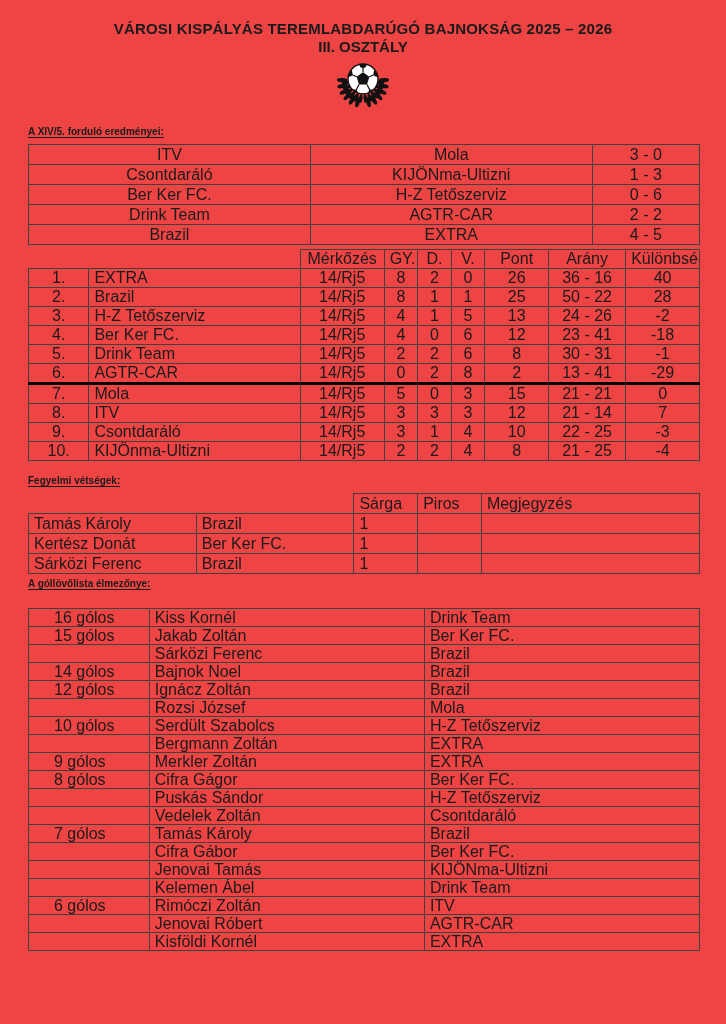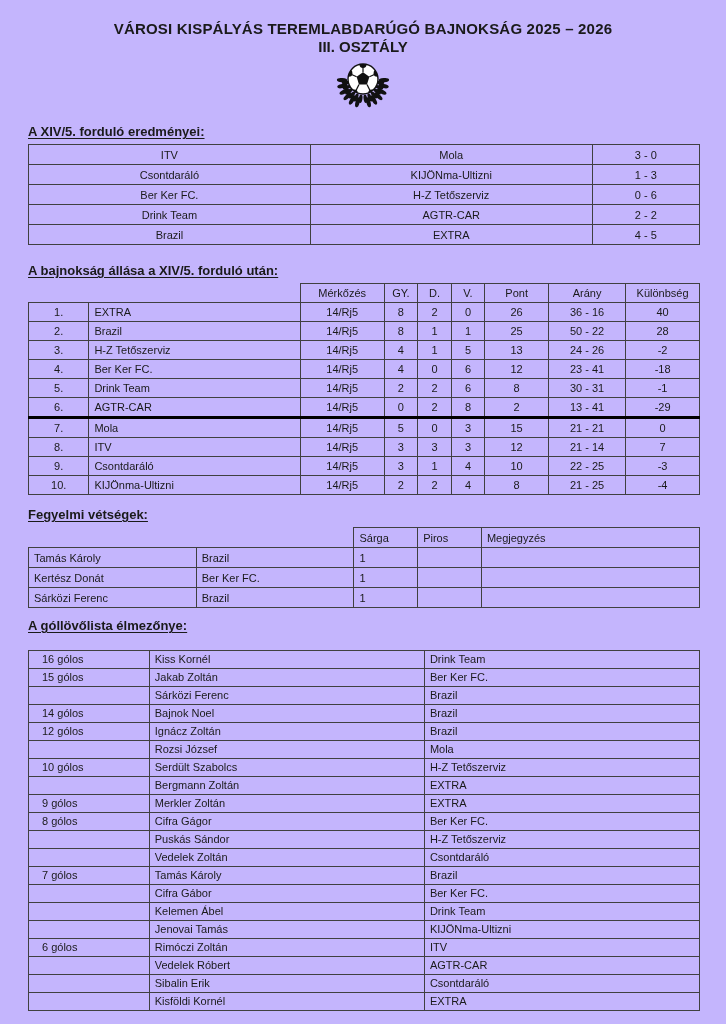--- a/index.html
+++ b/index.html
@@ -1,49 +1,49 @@
 <!DOCTYPE html>
 <html><head>
 <meta charset="utf-8">
 <style>
   html,body{margin:0;padding:0;background:#e9e9e9;}
   .page{
     position:relative; width:726px; height:1024px; margin:0 auto;
-    background:#c4b5fd; overflow:hidden;
+    background:#ef4444; overflow:hidden;
     font-family:"Liberation Sans", sans-serif; color:#1a1a1a;
     box-sizing:border-box; padding-top:20px;
   }
   .title{ text-align:center; font-weight:bold; font-size:15px; line-height:18px; letter-spacing:.2px;}
   .subtitle{ text-align:center; font-weight:bold; font-size:15px; line-height:18px; margin-top:0;}
   .logo{ width:62px; height:62px; margin:0 auto; display:block;}
   .heading{
-    margin:0 0 0 28px; font-weight:bold; font-size:13px; line-height:16px;
+    margin:0 0 0 28px; font-weight:bold; font-size:10px; line-height:16px;
     text-decoration:underline; text-underline-offset:2px;
   }
   .h-results{ margin-top:6px;}
   .h-standings{ margin-top:18px;}
   .h-discipline{ margin-top:12px;}
-  .h-scorers{ margin-top:10px;}
+  .h-scorers{ margin-top:2px;}
   table{
     border-collapse:collapse; table-layout:fixed;
     width:672px; margin:4px 0 0 28px;
-    font-size:11px; color:#1a1a1a;
+    font-size:16px; color:#1a1a1a;
   }
   td,th{
     border:1px solid #404040; padding:0 5px; font-weight:normal;
     overflow:hidden; white-space:nowrap;
   }
   .results-table td{ height:19px; text-align:center;}
   .standings-table td, .standings-table th{ height:18px; text-align:center;}
   .discipline-table td, .discipline-table th{ height:19px; text-align:left;}
   .scorers-table td{ height:17px; line-height:17px;}
   .scorers-table{ margin-top:16px;}
   th.spacer, td.spacer{ border:none; background:transparent;}
   .l{ text-align:left !important;}
-  .goals-col{ text-align:left !important; padding-left:13px;}
+  .goals-col{ text-align:left !important; padding-left:25px;}
   tr.cutoff td{ border-bottom:3px solid #000000;}
 </style>
 </head>
 <body>
 
 <div class="page">
 
   <div class="title">VÁROSI KISPÁLYÁS TEREMLABDARÚGÓ BAJNOKSÁG 2025 – 2026</div>
   <div class="subtitle">III. OSZTÁLY</div>
 
@@ -113,21 +113,20 @@
           <td>2 - 2</td>
         </tr>
         <tr>
           <td>Brazil</td>
           <td>EXTRA</td>
           <td>4 - 5</td>
         </tr>
       </tbody>
   </table>
 
-  <div class="heading h-standings">A bajnokság állása a XIV/5. forduló után:</div>
   <table class="standings-table">
     <colgroup>
       <col style="width:9%">
         <col style="width:31.5%">
         <col style="width:12.5%">
       <col style="width:5%">
         <col style="width:5%">
         <col style="width:5%">
       <col style="width:9.5%">
         <col style="width:11.5%">
@@ -376,42 +375,37 @@
           <td class="l">Tamás Károly</td>
           <td class="l">Brazil</td>
         </tr>
         <tr>
           <td class="goals-col"></td>
           <td class="l">Cifra Gábor</td>
           <td class="l">Ber Ker FC.</td>
         </tr>
         <tr>
           <td class="goals-col"></td>
+          <td class="l">Jenovai Tamás</td>
+          <td class="l">KIJÖNma-Ultizni</td>
+        </tr>
+        <tr>
+          <td class="goals-col"></td>
           <td class="l">Kelemen Ábel</td>
           <td class="l">Drink Team</td>
-        </tr>
-        <tr>
-          <td class="goals-col"></td>
-          <td class="l">Jenovai Tamás</td>
-          <td class="l">KIJÖNma-Ultizni</td>
         </tr>
         <tr>
           <td class="goals-col">6 gólos</td>
           <td class="l">Rimóczi Zoltán</td>
           <td class="l">ITV</td>
         </tr>
         <tr>
           <td class="goals-col"></td>
-          <td class="l">Vedelek Róbert</td>
+          <td class="l">Jenovai Róbert</td>
           <td class="l">AGTR-CAR</td>
-        </tr>
-        <tr>
-          <td class="goals-col"></td>
-          <td class="l">Sibalin Erik</td>
-          <td class="l">Csontdaráló</td>
         </tr>
         <tr>
           <td class="goals-col"></td>
           <td class="l">Kisföldi Kornél</td>
           <td class="l">EXTRA</td>
         </tr>
       </tbody>
   </table>
 
 </div>

